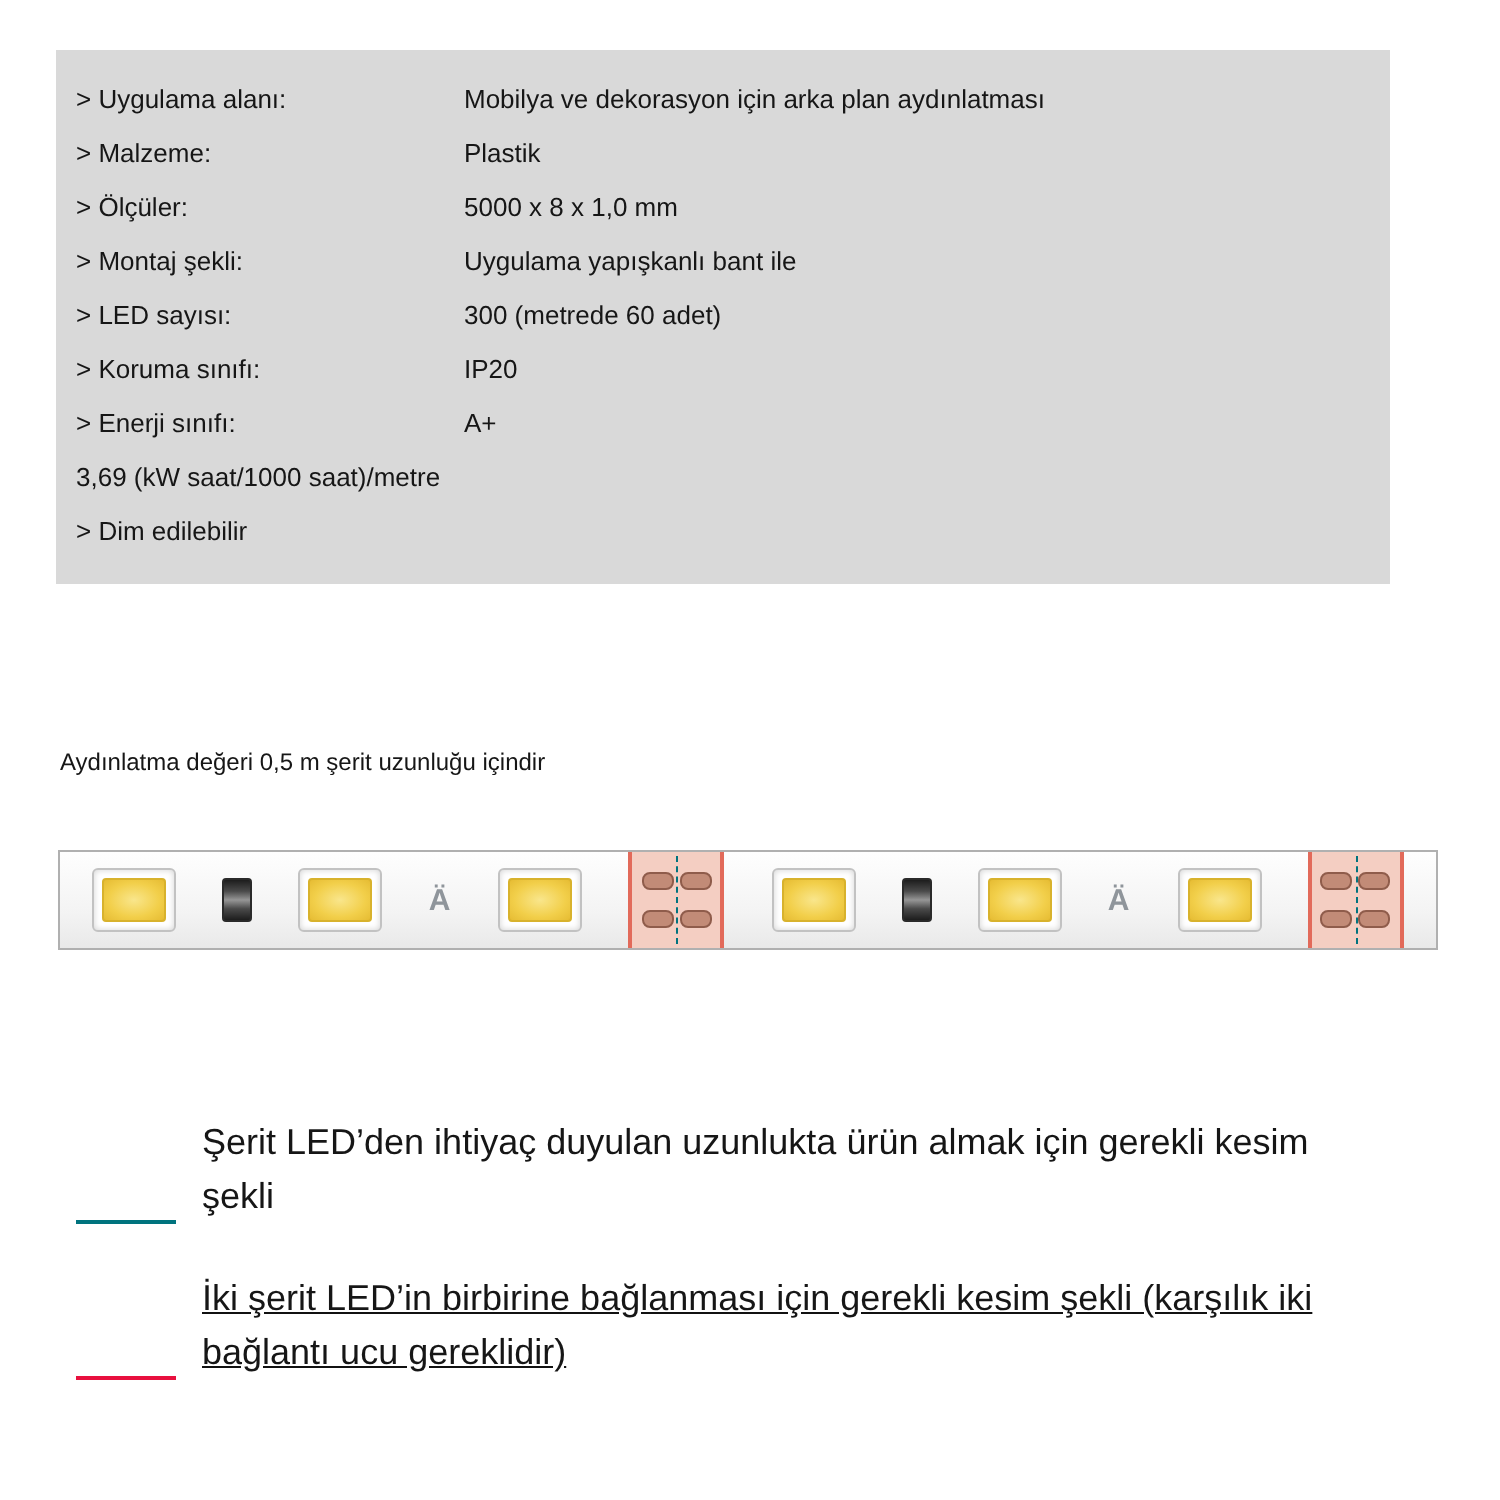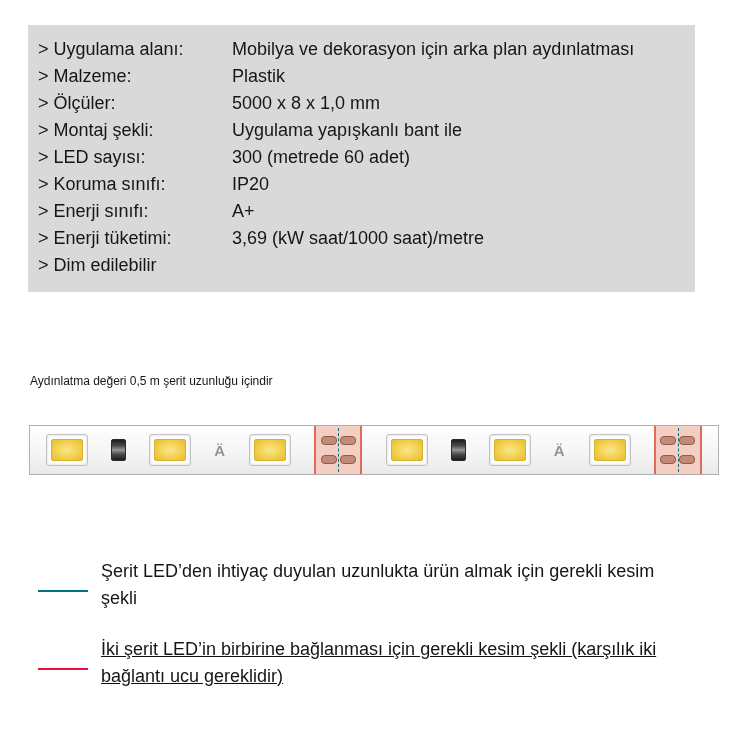--- a/index.html
+++ b/index.html
@@ -9,21 +9,21 @@
     font-family:"Liberation Sans", sans-serif;
   }
 
   
   .spec-box {
     position:absolute; left:28px; top:25px; width:667px;
     background:#d9d9d9; box-sizing:border-box;
     padding:11px 10px 13px 10px;
   }
   .spec-row { display:grid; grid-template-columns:194px 1fr; }
-  .spec-label, .spec-value { font-size:18px; line-height:27px; color:#161616; }
+  .spec-label, .spec-value { font-size:13px; line-height:27px; color:#161616; }
 
   
   .note { position:absolute; left:30px; top:374px; margin:0; font-size:12px; color:#161616; }
 
   
   .strip {
     position:absolute; left:29px; top:425px; width:690px; height:50px;
     box-sizing:border-box; border:1px solid #b0b0b0;
     background:linear-gradient(180deg,#fefefe 0%,#f4f4f4 60%,#e9e9e9 100%);
     display:flex; align-items:center; justify-content:space-between;
@@ -52,21 +52,21 @@
     display:grid; grid-template-columns:1fr 1fr; grid-template-rows:1fr 1fr;
     place-items:center; padding:5px 3px;
   }
   .pad {
     width:16px; height:9px; border-radius:4px; box-sizing:border-box;
     background:#c28b77; border:1px solid #8f5c4b;
   }
   .cutline { position:absolute; left:50%; top:2px; bottom:2px; width:0; border-left:1px dashed #00737e; }
 
   
-  .legend-item { position:absolute; left:38px; display:flex; gap:13px; align-items:center; }
+  .legend-item { position:absolute; left:38px; display:flex; gap:13px; align-items:flex-end; }
   .legend-item.first { top:558px; }
   .legend-item.second { top:636px;text-decoration:underline; }
   .legend-line { width:50px; height:2px; margin-top:11px; flex:0 0 auto; background:#00737e; }
   .legend-text { font-size:18px; line-height:27px; color:#161616; }
   .legend-item.first .legend-text { max-width:560px; }
   .legend-item.second .legend-text { max-width:580px; }
 </style>
 </head>
 <body>
 
@@ -95,21 +95,20 @@
     </div>
     <div class="spec-row">
       <div class="spec-label">&gt; Koruma sınıfı:</div>
       <div class="spec-value">IP20</div>
     </div>
     <div class="spec-row">
       <div class="spec-label">&gt; Enerji sınıfı:</div>
       <div class="spec-value">A+</div>
     </div>
     <div class="spec-row">
-      <div class="spec-label">&gt; Enerji tüketimi:</div>
       <div class="spec-value">3,69 (kW saat/1000 saat)/metre</div>
     </div>
     <div class="spec-row">
       <div class="spec-label">&gt; Dim edilebilir</div>
       <div class="spec-value"></div>
     </div>
   </div>
 
   <p class="note">Aydınlatma değeri 0,5 m şerit uzunluğu içindir</p>
 

